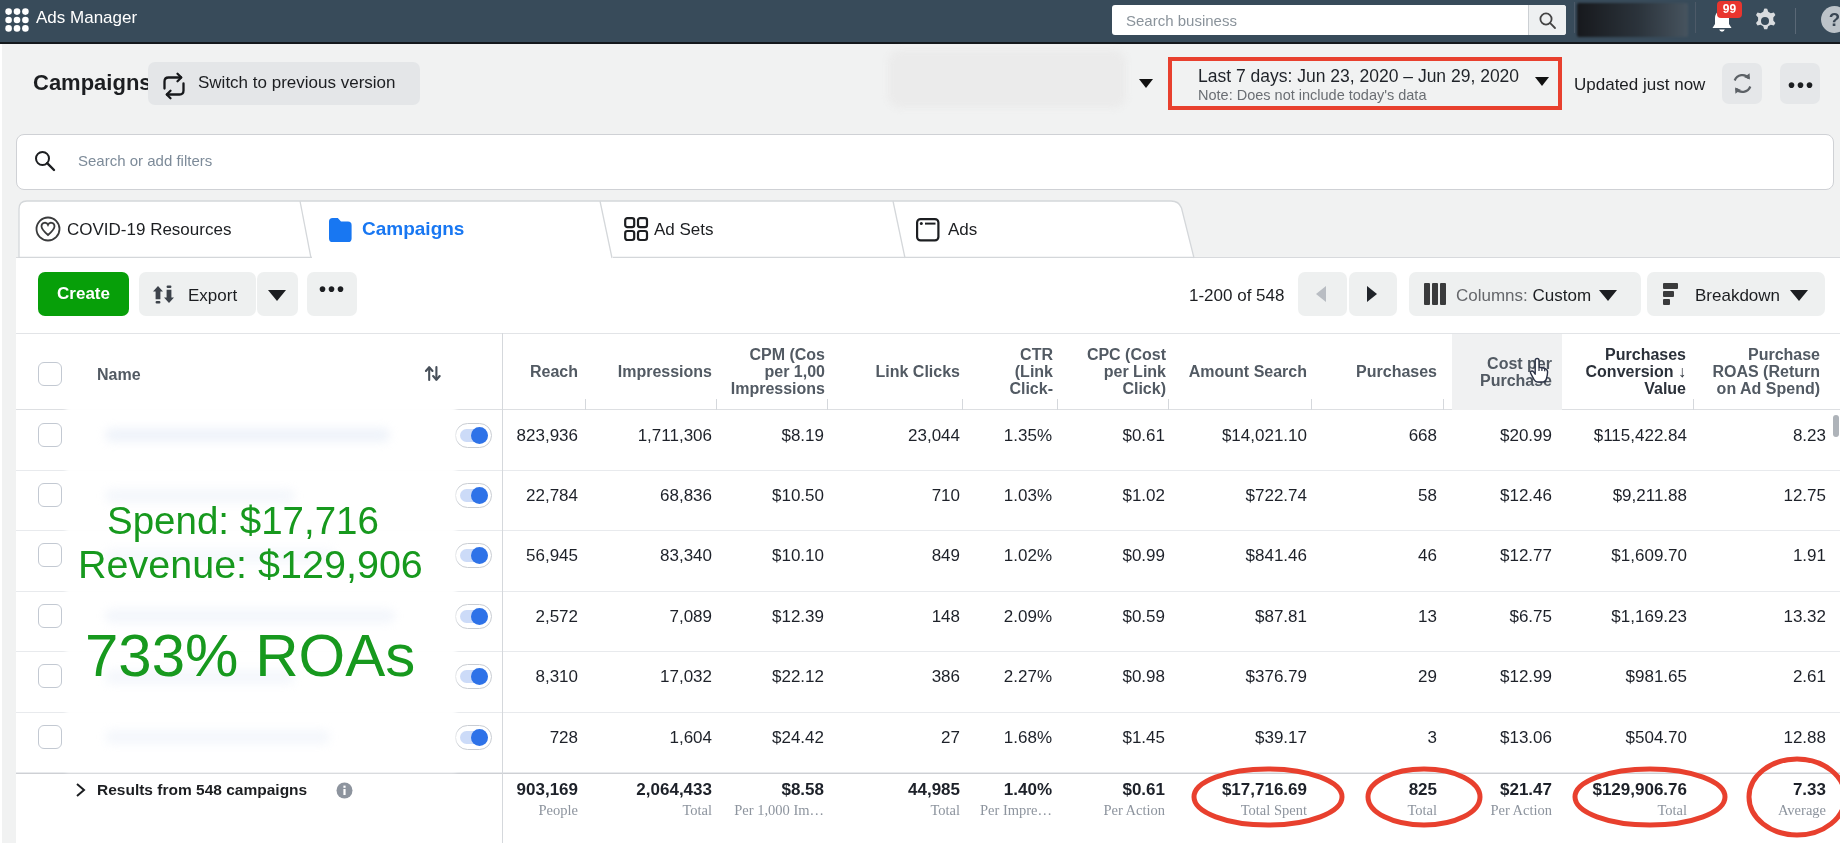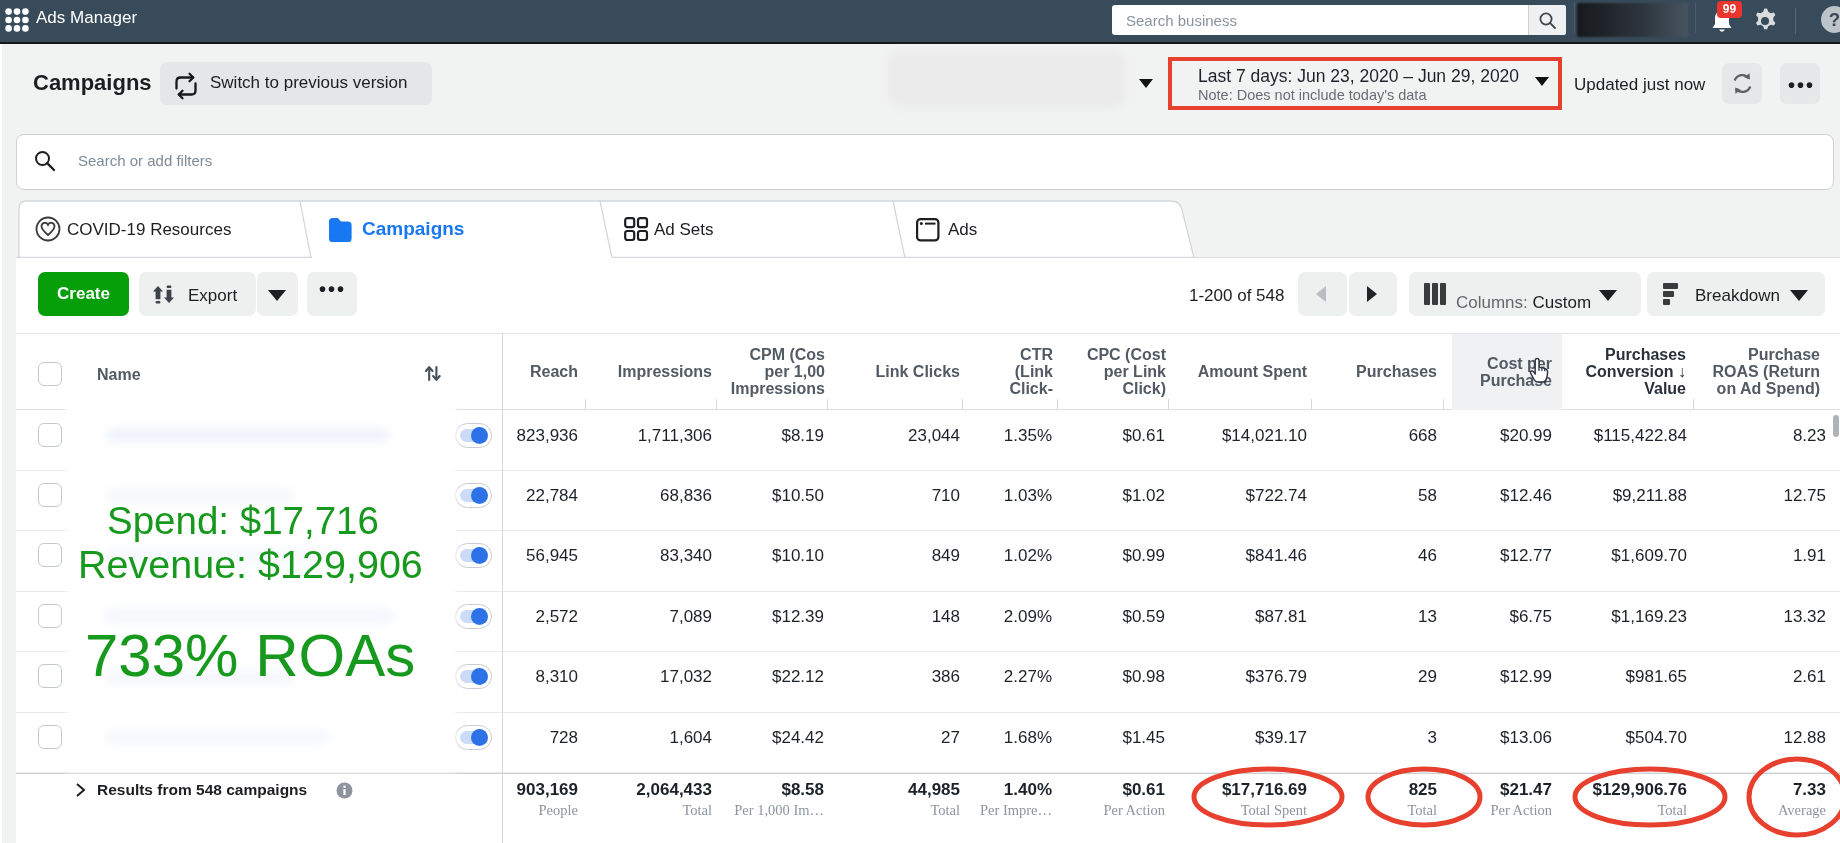--- a/index.html
+++ b/index.html
@@ -9,21 +9,21 @@
 
   
   #topbar { position:absolute; left:0; top:0; width:1840px; height:44px; background:#384b5a; border-bottom:2px solid #14181c; }
   #searchbiz { position:absolute; left:1112px; top:5px; width:454px; height:30px; background:#fff; border-radius:3px; }
   #searchbiz .ph { position:absolute; left:14px; top:7px; font-size:15px; color:#8a939b; }
   #searchbiz .btn { position:absolute; right:0; top:0; width:38px; height:30px; background:#eef0f1; border-left:1px solid #ccd0d4; border-radius:0 3px 3px 0; }
   #redact { position:absolute; left:1577px; top:3px; width:111px; height:34px; background:linear-gradient(90deg,#17191d,#2b333b 55%,#47545f); border-radius:2px; filter:blur(1px); }
 
   
   #title { position:absolute; left:33px; top:70px; font-size:22px; font-weight:bold; color:#1c1e21; }
-  #switchbtn { position:absolute; left:160px; top:62px; width:272px; height:43px; background:#e4e6e8; border-radius:7px; }
+  #switchbtn { position:absolute; left:148px; top:62px; width:272px; height:43px; background:#e4e6e8; border-radius:7px; }
   #switchbtn span { position:absolute; left:50px; top:11px; font-size:17px; color:#1c1e21; }
   #acctblur { position:absolute; left:888px; top:50px; width:238px; height:58px; background:#ebebeb; border-radius:12px; filter:blur(3px); }
   #acctcaret { position:absolute; left:1139px; top:79px; width:0; height:0; border-left:7px solid transparent; border-right:7px solid transparent; border-top:9px solid #111; }
   #datebox { position:absolute; left:1168px; top:57px; width:394px; height:53px; border:4px solid #e8402e; }
   #datebox .l1 { position:absolute; left:26px; top:5px; font-size:17.5px; color:#1f2329; }
   #datebox .l2 { position:absolute; left:26px; top:26px; font-size:14.5px; color:#6a6e73; }
   #datebox .caret { position:absolute; left:363px; top:16px; width:0; height:0; border-left:7px solid transparent; border-right:7px solid transparent; border-top:9px solid #111; }
   #updated { position:absolute; left:1574px; top:75px; font-size:17px; color:#1c1e21; }
   .hbtn { position:absolute; top:63px; width:40px; height:41px; background:#e5e7e9; border-radius:7px; }
 
@@ -211,21 +211,21 @@
 <div class="tbtn" style="left:1349px;width:48px;"></div>
 <div class="abs" style="left:1367px;top:286px;width:0;height:0;border-top:8px solid transparent;border-bottom:8px solid transparent;border-left:10px solid #20242a;"></div>
 <div class="tbtn" style="left:1409px;width:232px;"></div>
 <svg class="abs" style="left:1424px;top:283px" width="24" height="22" viewBox="0 0 24 22">
   <g fill="#3a3b3c">
       <rect x="0" y="0" width="6" height="22" rx="1"></rect>
       <rect x="8" y="0" width="6" height="22" rx="1"></rect>
       <rect x="16" y="0" width="6" height="22" rx="1"></rect>
     </g>
 </svg>
-<span class="abs" style="left:1456px;top:286px;font-size:17px;color:#65676b;margin-top:7px;">Columns: <span style="color:#1c1e21;">Custom</span></span>
+<span class="abs" style="left:1456px;top:286px;font-size:17px;color:#65676b;">Columns: <span style="color:#1c1e21;">Custom</span></span>
 <div class="abs" style="left:1599px;top:290px;width:0;height:0;border-left:9px solid transparent;border-right:9px solid transparent;border-top:11px solid #1c1e21;"></div>
 <div class="tbtn" style="left:1647px;width:178px;"></div>
 <svg class="abs" style="left:1663px;top:283px" width="24" height="22" viewBox="0 0 24 22">
   <g fill="#3a3b3c">
       <rect x="0" y="0" width="15" height="6" rx="1"></rect>
       <rect x="0" y="8" width="11" height="6" rx="1"></rect>
       <rect x="0" y="16" width="7" height="6" rx="1"></rect>
     </g>
 </svg>
 <span class="abs" style="left:1695px;top:286px;font-size:17px;">Breakdown</span>
@@ -248,21 +248,21 @@
 <div class="hcell" style="width:110px;left:715px;">
     <span>CPM (Cos<br>per 1,00<br>Impressions</span>
   </div>
 <div class="hcell" style="width:100px;left:860px;">Link Clicks</div>
 <div class="hcell" style="width:70px;left:983px;">
     <span>CTR<br>(Link<br>Click-</span>
   </div>
 <div class="hcell" style="width:90px;left:1076px;">
     <span>CPC (Cost<br>per Link<br>Click)</span>
   </div>
-<div class="hcell" style="width:130px;left:1177px;">Amount Spent</div>
+<div class="hcell" style="width:130px;left:1177px;">Amount Search</div>
 <div class="hcell" style="width:100px;left:1337px;">Purchases</div>
 <div class="hcell" style="width:80px;left:1472px;">
     <span>Cost per<br>Purchase</span>
   </div>
 <div class="hcell" style="width:110px;left:1576px;color:#2b313a;">
     <span>Purchases<br>Conversion ↓<br>Value</span>
   </div>
 <div class="hcell" style="width:120px;left:1700px;">
     <span>Purchase<br>ROAS (Return<br>on Ad Spend)</span>
   </div>

